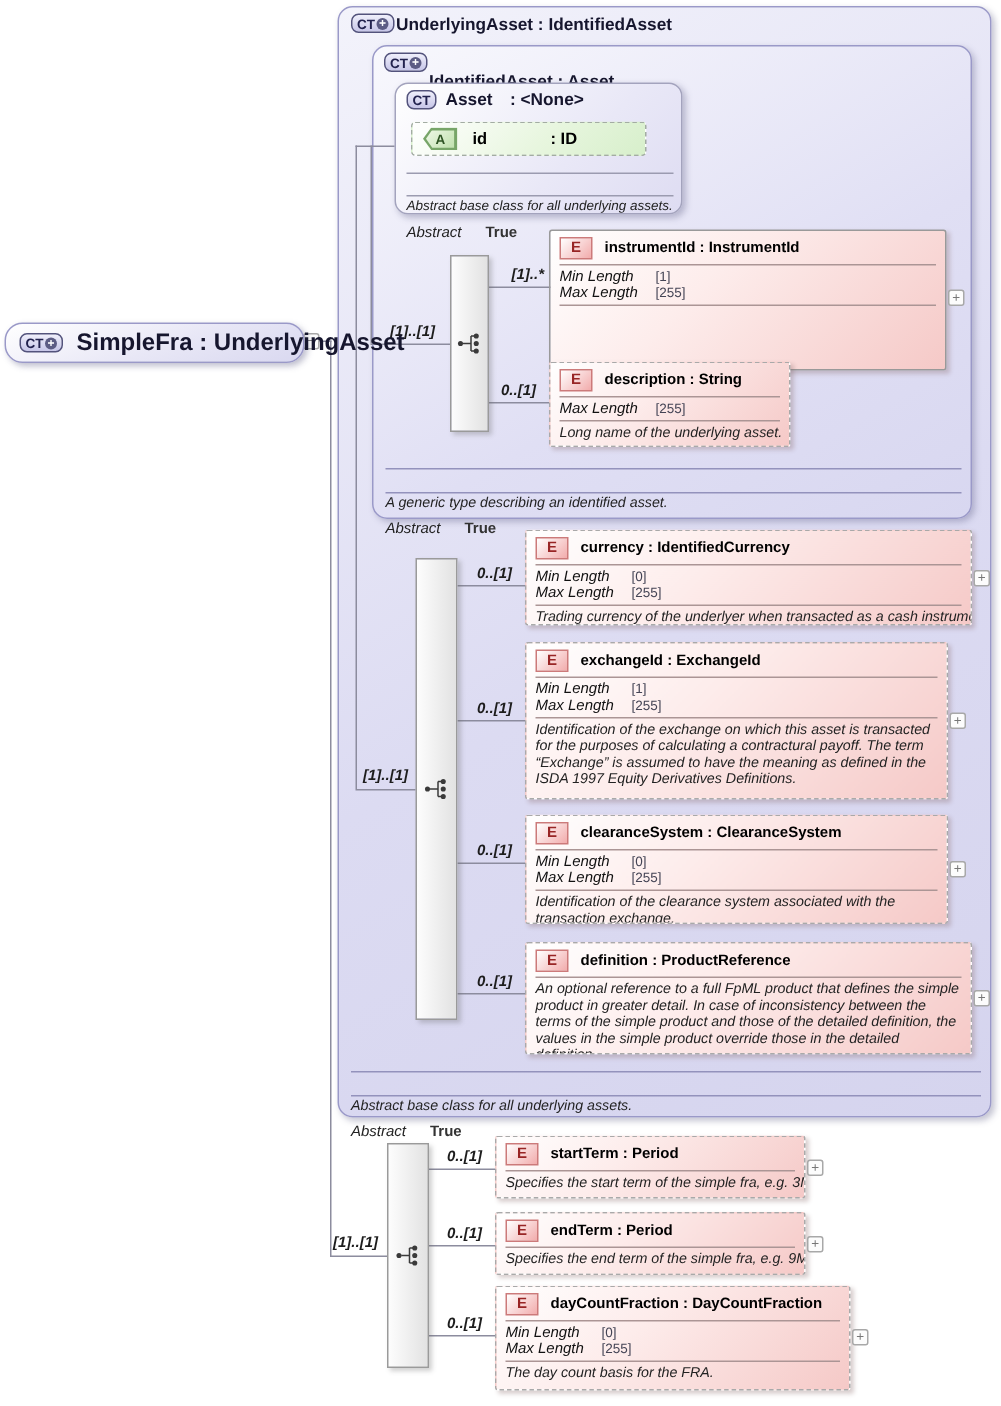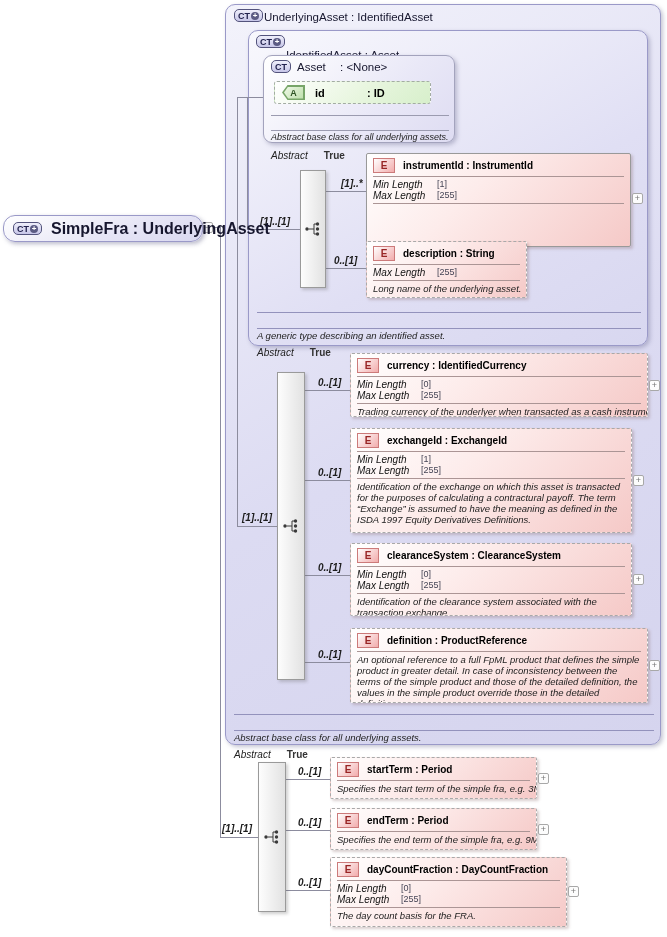--- a/index.html
+++ b/index.html
@@ -4,21 +4,21 @@
 <style>
   html,body{margin:0;padding:0;background:#fff;}
   #canvas{position:relative;width:667px;height:937px;background:#ffffff;overflow:hidden;
           font-family:"Liberation Sans","DejaVu Sans",sans-serif;}
   
   .ct-box{position:absolute;border:1px solid #9a99c8;border-radius:10px;
           box-shadow:2px 2px 4px rgba(90,90,130,.35);box-sizing:border-box;}
   .ua-bg{background:linear-gradient(150deg,#f3f3fb 0%,#dcdbf2 55%,#d5d4ee 100%);}
   .ia-bg{background:linear-gradient(150deg,#f8f8fd 0%,#e0dff4 60%,#d8d7f0 100%);}
   .asset-bg{background:linear-gradient(135deg,#ffffff 0%,#e9e8f7 60%,#dedcf2 100%);border-color:#a3a3bd;border-radius:9px;}
-  .ct-title{position:absolute;font-weight:normal;font-size:11.5px;color:#16162e;white-space:nowrap;}
+  .ct-title{position:absolute;font-weight:bold;font-size:11.5px;color:#16162e;white-space:nowrap;}
   .ct-badge{position:absolute;display:flex;align-items:center;gap:1px;border:1px solid #53537c;border-radius:5px;
             background:linear-gradient(180deg,#efeffb,#c7c6e8);color:#22224e;font-weight:bold;font-size:9px;
             padding:0 3px;height:13px;box-sizing:border-box;}
   .ct-plus{width:8px;height:8px;border-radius:50%;background:#5c5c84;color:#fff;font-size:8px;line-height:8px;
            text-align:center;font-weight:bold;}
   .sep-p{position:absolute;height:1px;background:#9392bc;}
   .abs-row{position:absolute;font-size:10px;color:#222;white-space:nowrap;margin-top:32px;}
   .abs-row .al{font-style:italic;}
   .abs-row .av{font-weight:bold;margin-left:16px;color:#333;}
   .ct-annot{position:absolute;font-style:italic;font-size:9.5px;color:#222;white-space:nowrap;}

